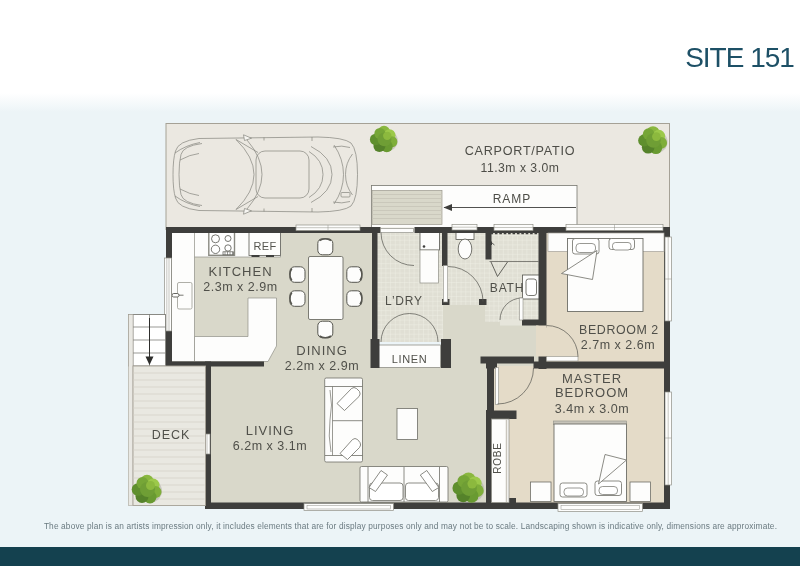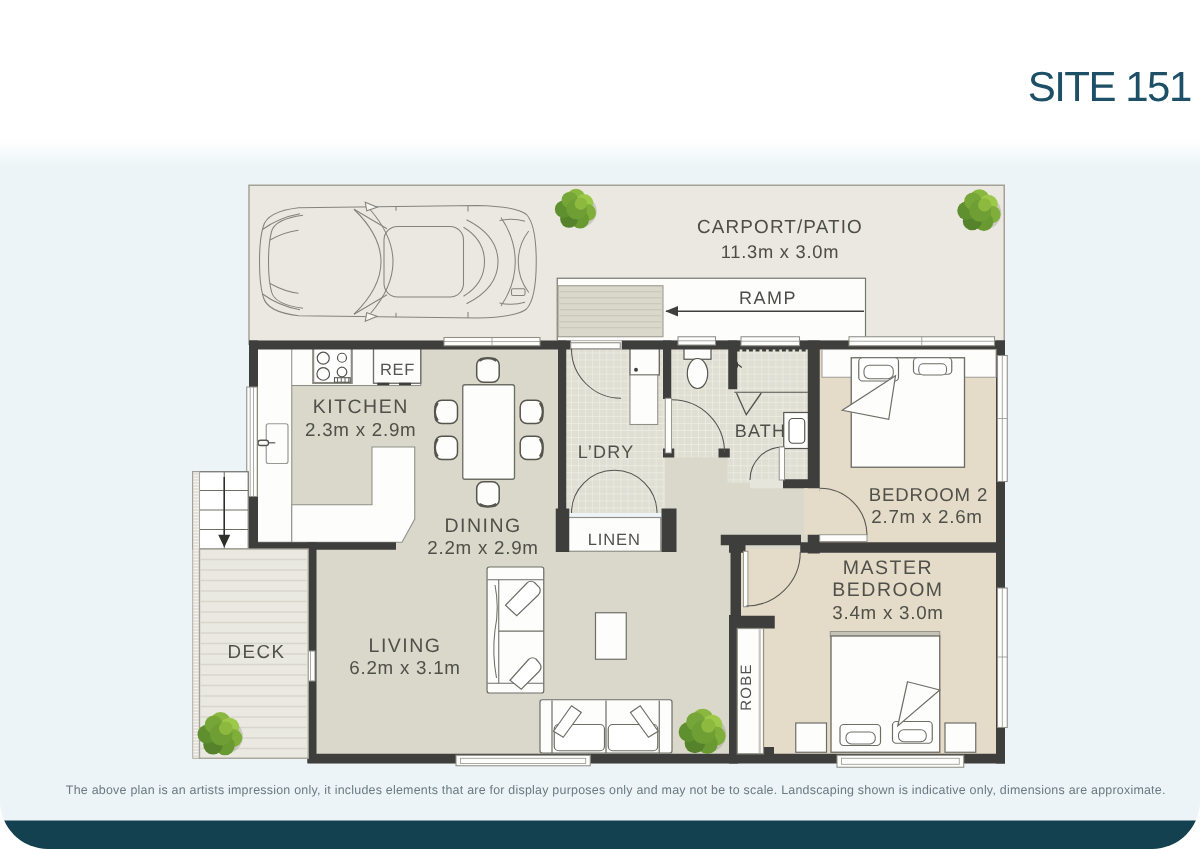--- a/index.html
+++ b/index.html
@@ -1,16 +1,16 @@
 <!DOCTYPE html>
 <html><head>
 <meta charset="utf-8">
 <style>
   html,body{margin:0;padding:0;background:#fff;}
-  .page{position:relative;width:800px;height:566px;overflow:hidden;font-family:"Liberation Sans",sans-serif;border-radius:32px;-webkit-font-smoothing:antialiased;}
+  .page{position:relative;width:800px;height:566px;overflow:hidden;font-family:"Liberation Sans",sans-serif;-webkit-font-smoothing:antialiased;}
   svg text{font-family:"Liberation Sans",sans-serif;}
 </style>
 </head>
 <body>
 <div class="page">
 <svg width="800" height="566" viewBox="0 0 800 566">
 <defs>
   <linearGradient id="bgfade" x1="0" y1="0" x2="0" y2="1">
     <stop offset="0" stop-color="#ffffff"></stop>
     <stop offset="1" stop-color="#ecf4f7"></stop>

